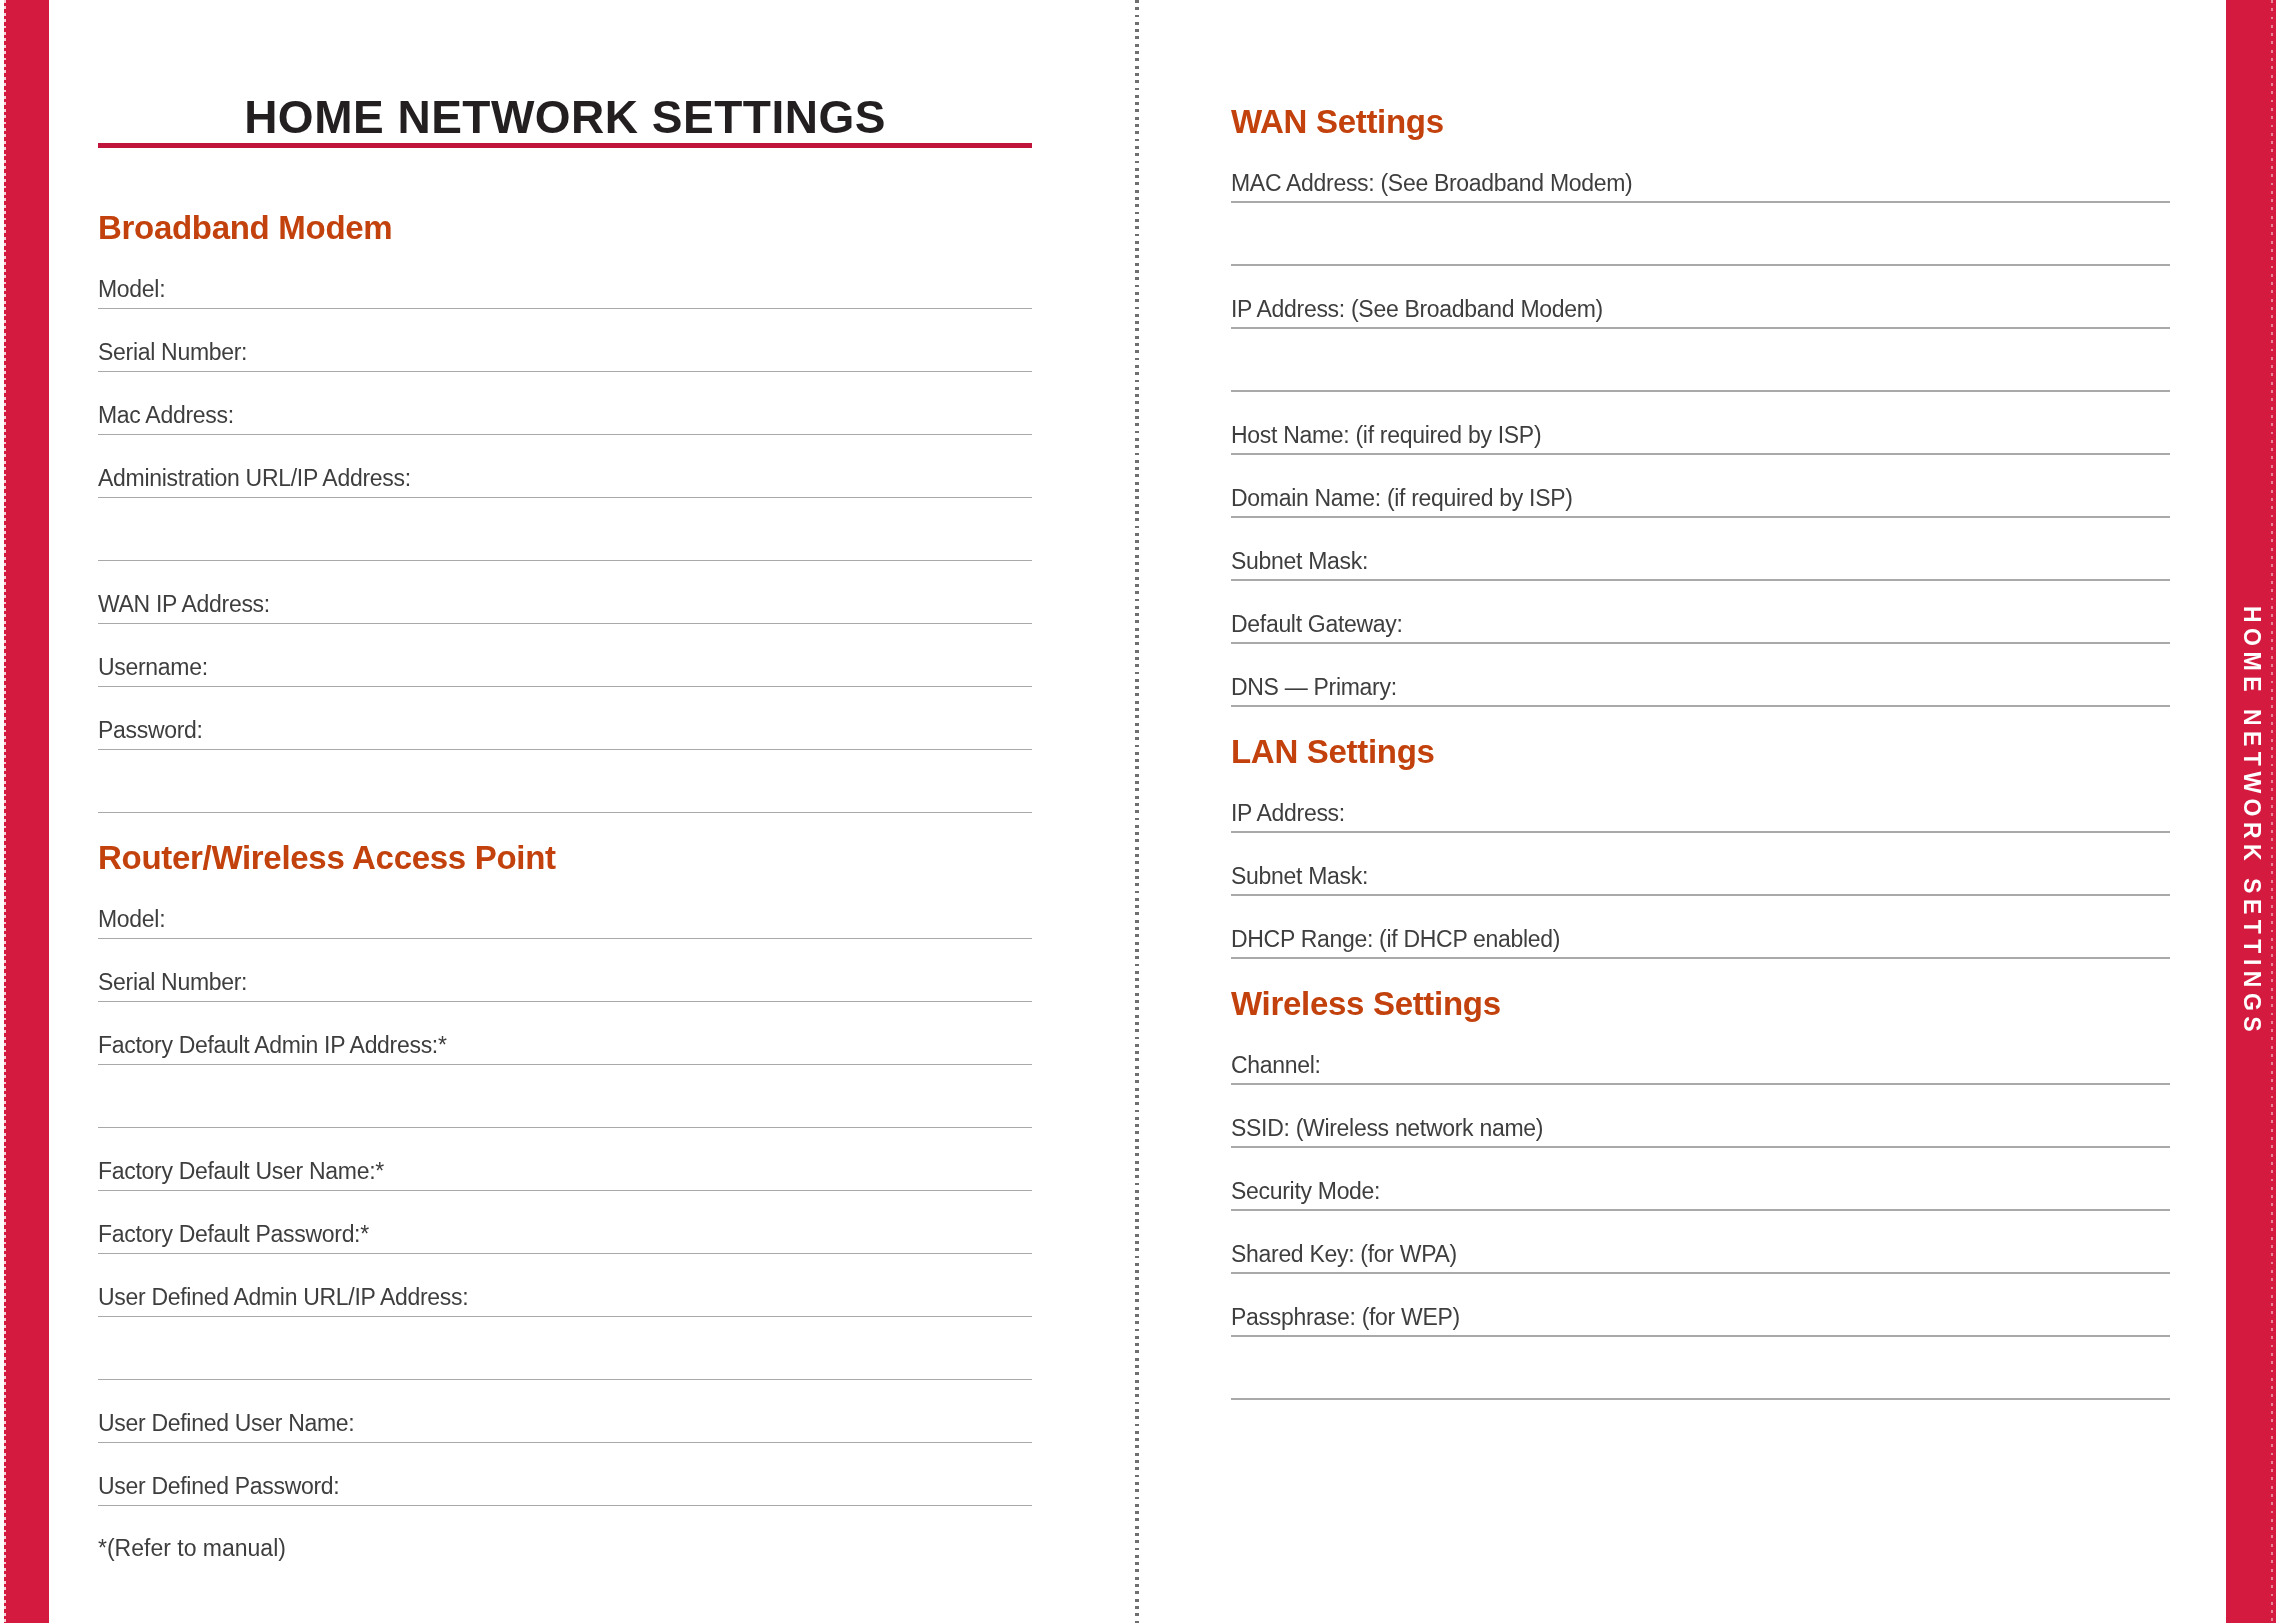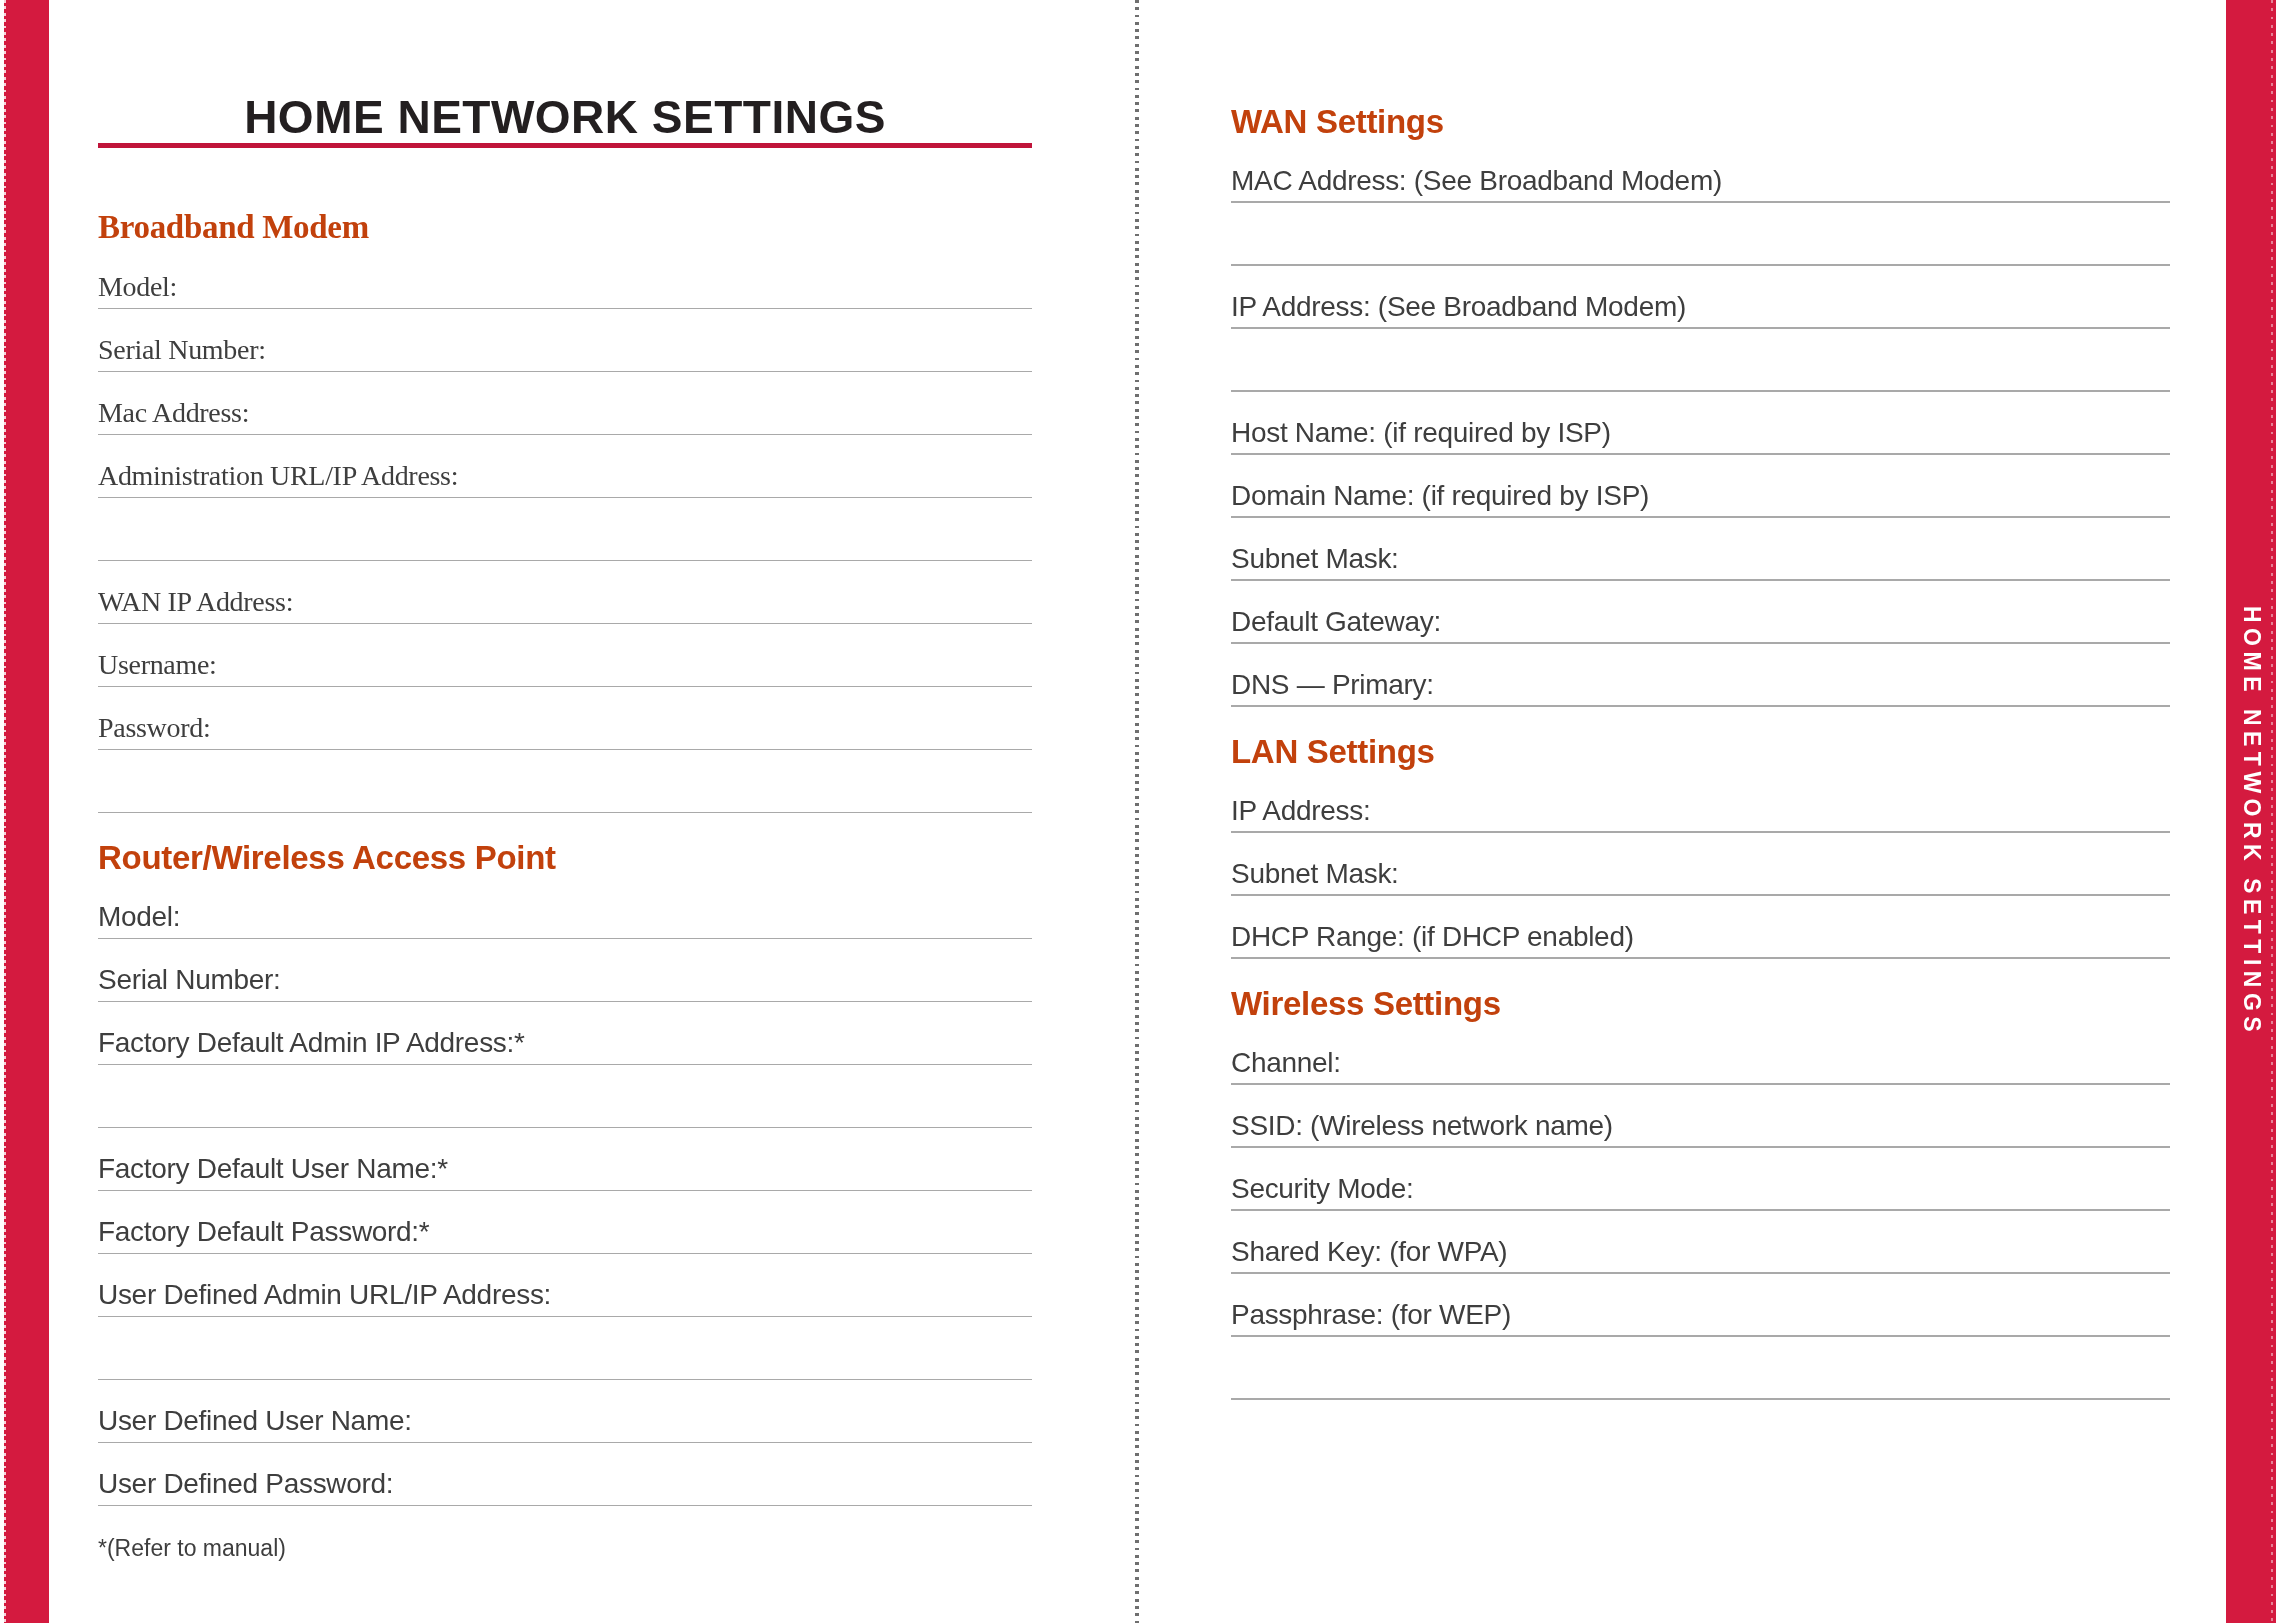--- a/index.html
+++ b/index.html
@@ -49,35 +49,35 @@
   .col-right{position:absolute;left:1231px;top:103px;width:939px;}
 
   .page-title{
     margin:94px 0 0 0;
     font-size:46px;font-weight:bold;color:#231F20;
     text-align:center;line-height:1;letter-spacing:0.5px;
   }
   .title-rule{margin-top:2.8px;height:5.5px;background:var(--rule-red);}
 
   .section{margin-top:26px;}
-  #left-sections .section:first-child{margin-top:61px;font-family:Liberation Serif, serif;}
+  #left-sections .section:first-child{margin-top:61px;}
   #right-sections .section:first-child{margin-top:0;}
 
   .section-heading{
     margin:0;font-size:33px;font-weight:bold;color:#c2410c;
     line-height:37px;letter-spacing:-0.3px;
   }
   .field{position:relative;height:63px;}
   .field-line{
     position:absolute;left:0;right:0;bottom:0;height:1.8px;
     background:var(--line-gray);
   }
   .field-label{
     position:absolute;left:0;bottom:8.3px;
-    font-size:28px;color:#3E3E3E;line-height:1;
+    font-size:23px;color:#3E3E3E;line-height:1;
     letter-spacing:-0.3px;white-space:nowrap;
   }
   .footnote{margin-top:29px;font-size:23px;color:#3E3E3E;}
 </style>
 </head>
 <body>
 
 <div class="left-bar"></div>
 
 <div class="col-left">

